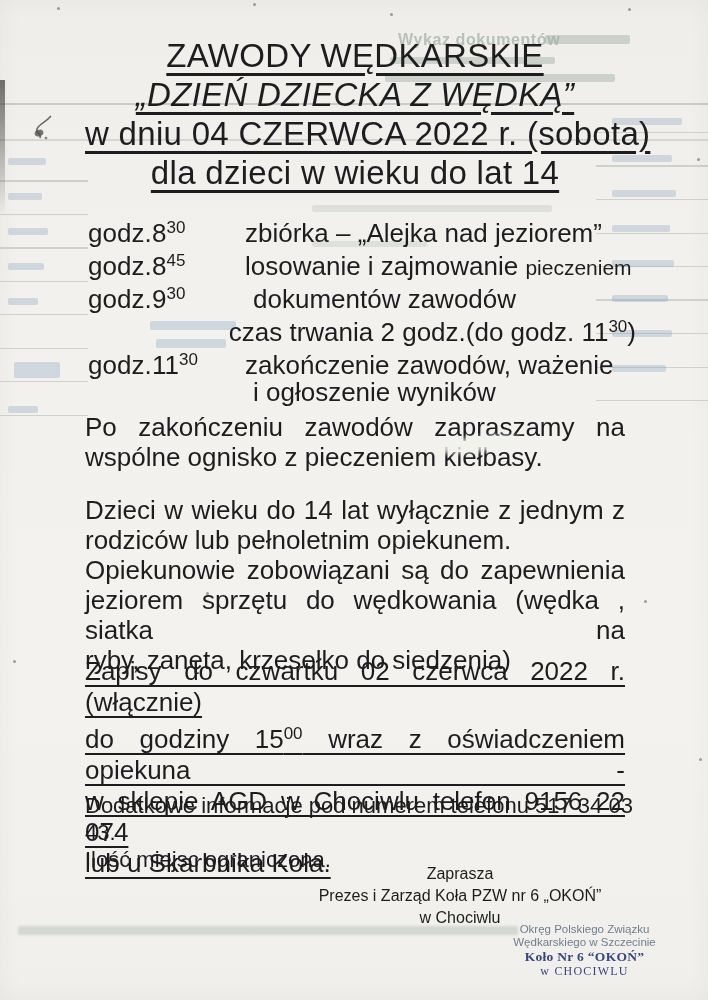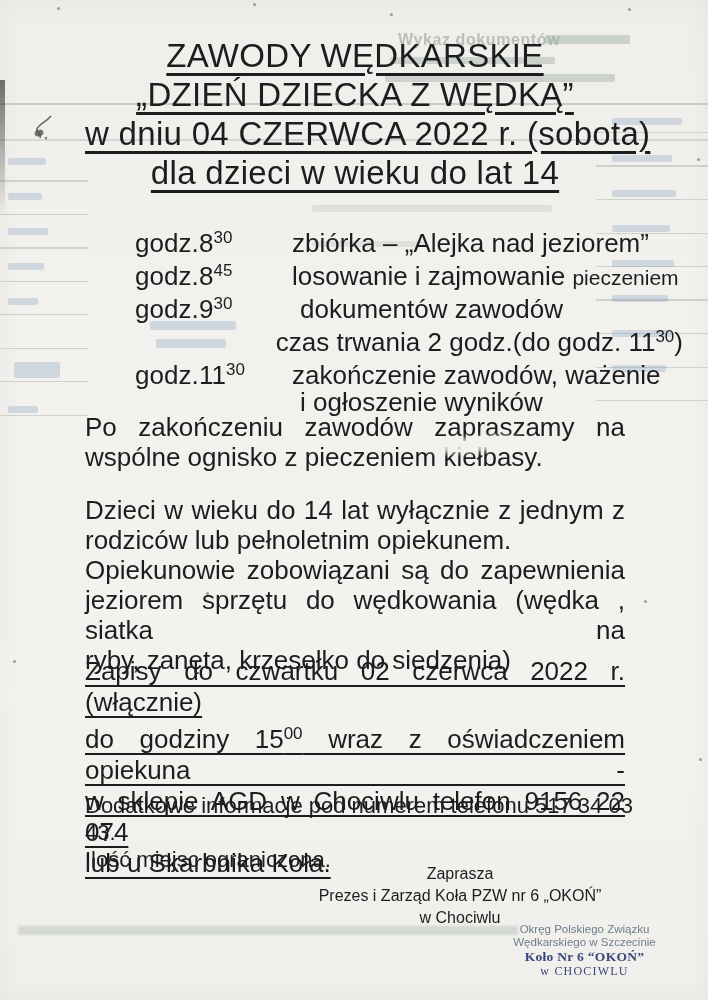--- a/index.html
+++ b/index.html
@@ -19,22 +19,22 @@
   .bbar { position:absolute; border-radius:2px; background:rgba(160,174,166,.45); filter:blur(.6px); }
   .bbar.blue { background:rgba(118,146,182,.28); }
   .bline { position:absolute; left:0; width:708px; background:rgba(150,162,156,.45); }
   .rowstrip { position:absolute; background:repeating-linear-gradient(to bottom, transparent 0 32px, rgba(148,160,154,.38) 32px 33.5px); }
   
   .content { position:absolute; inset:0; z-index:1; }
   .title-block { position:absolute; left:85px; top:36px; width:540px; text-align:center;
                  font-size:33px; line-height:39px; letter-spacing:.3px; }
   .title-block .t-line { white-space:nowrap; }
   .u  { text-decoration:underline; text-decoration-thickness:2.5px; text-underline-offset:6px; }
-  .it { }
-  .schedule { position:absolute; left:88px; top:222px; width:548px; font-size:26px;margin-left:47px; }
+  .it { font-style:italic; }
+  .schedule { position:absolute; left:88px; top:212px; width:548px; font-size:26px; }
   .srow { display:flex; align-items:baseline; height:33px; line-height:31px; }
   .srow.short { height:28px; }
   .sg { width:64px; } .st { width:93px; } .sd { flex:1; white-space:nowrap; }
   .sd.indent { padding-left:8px; }
   .ssup { font-size:17px; vertical-align:9px; }
   .small { font-size:21px; }
   .para { position:absolute; left:85px; width:540px; font-size:26px; line-height:30px; }
   .jline { text-align:justify; text-align-last:justify; }
   .reg { position:absolute; left:85px; top:656px; width:540px; font-size:26px; line-height:31px; }
   .rline { text-align:justify; text-align-last:justify; }

